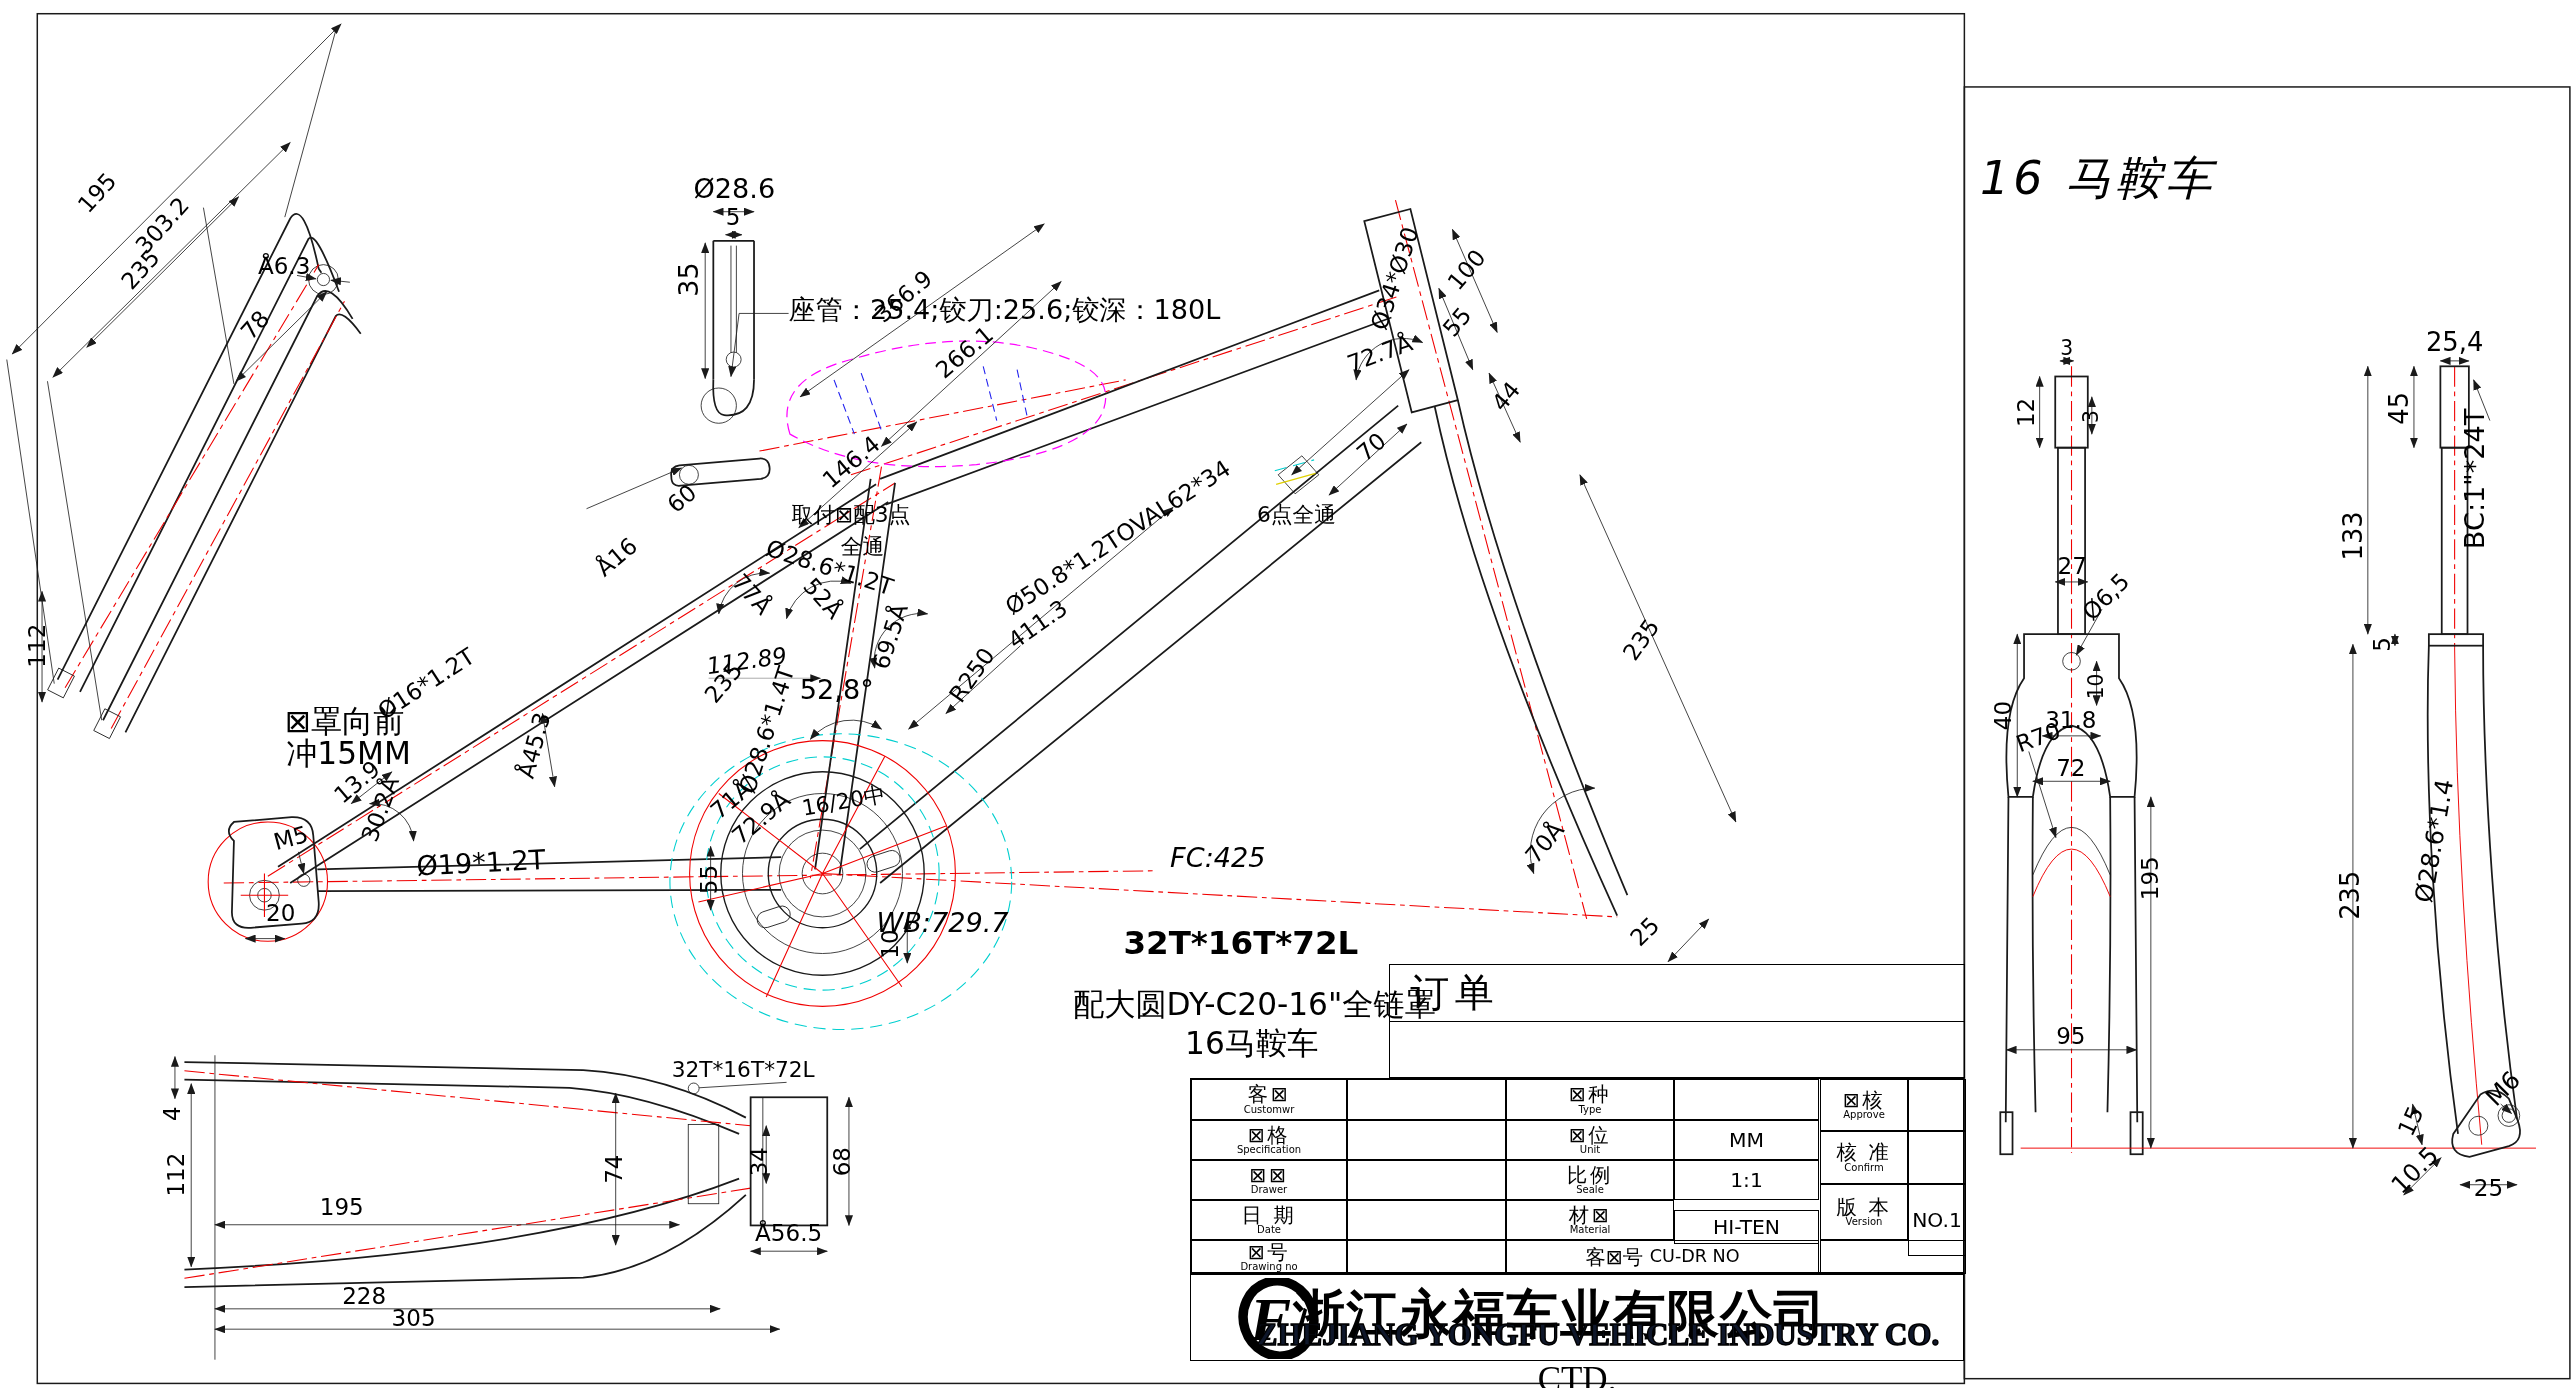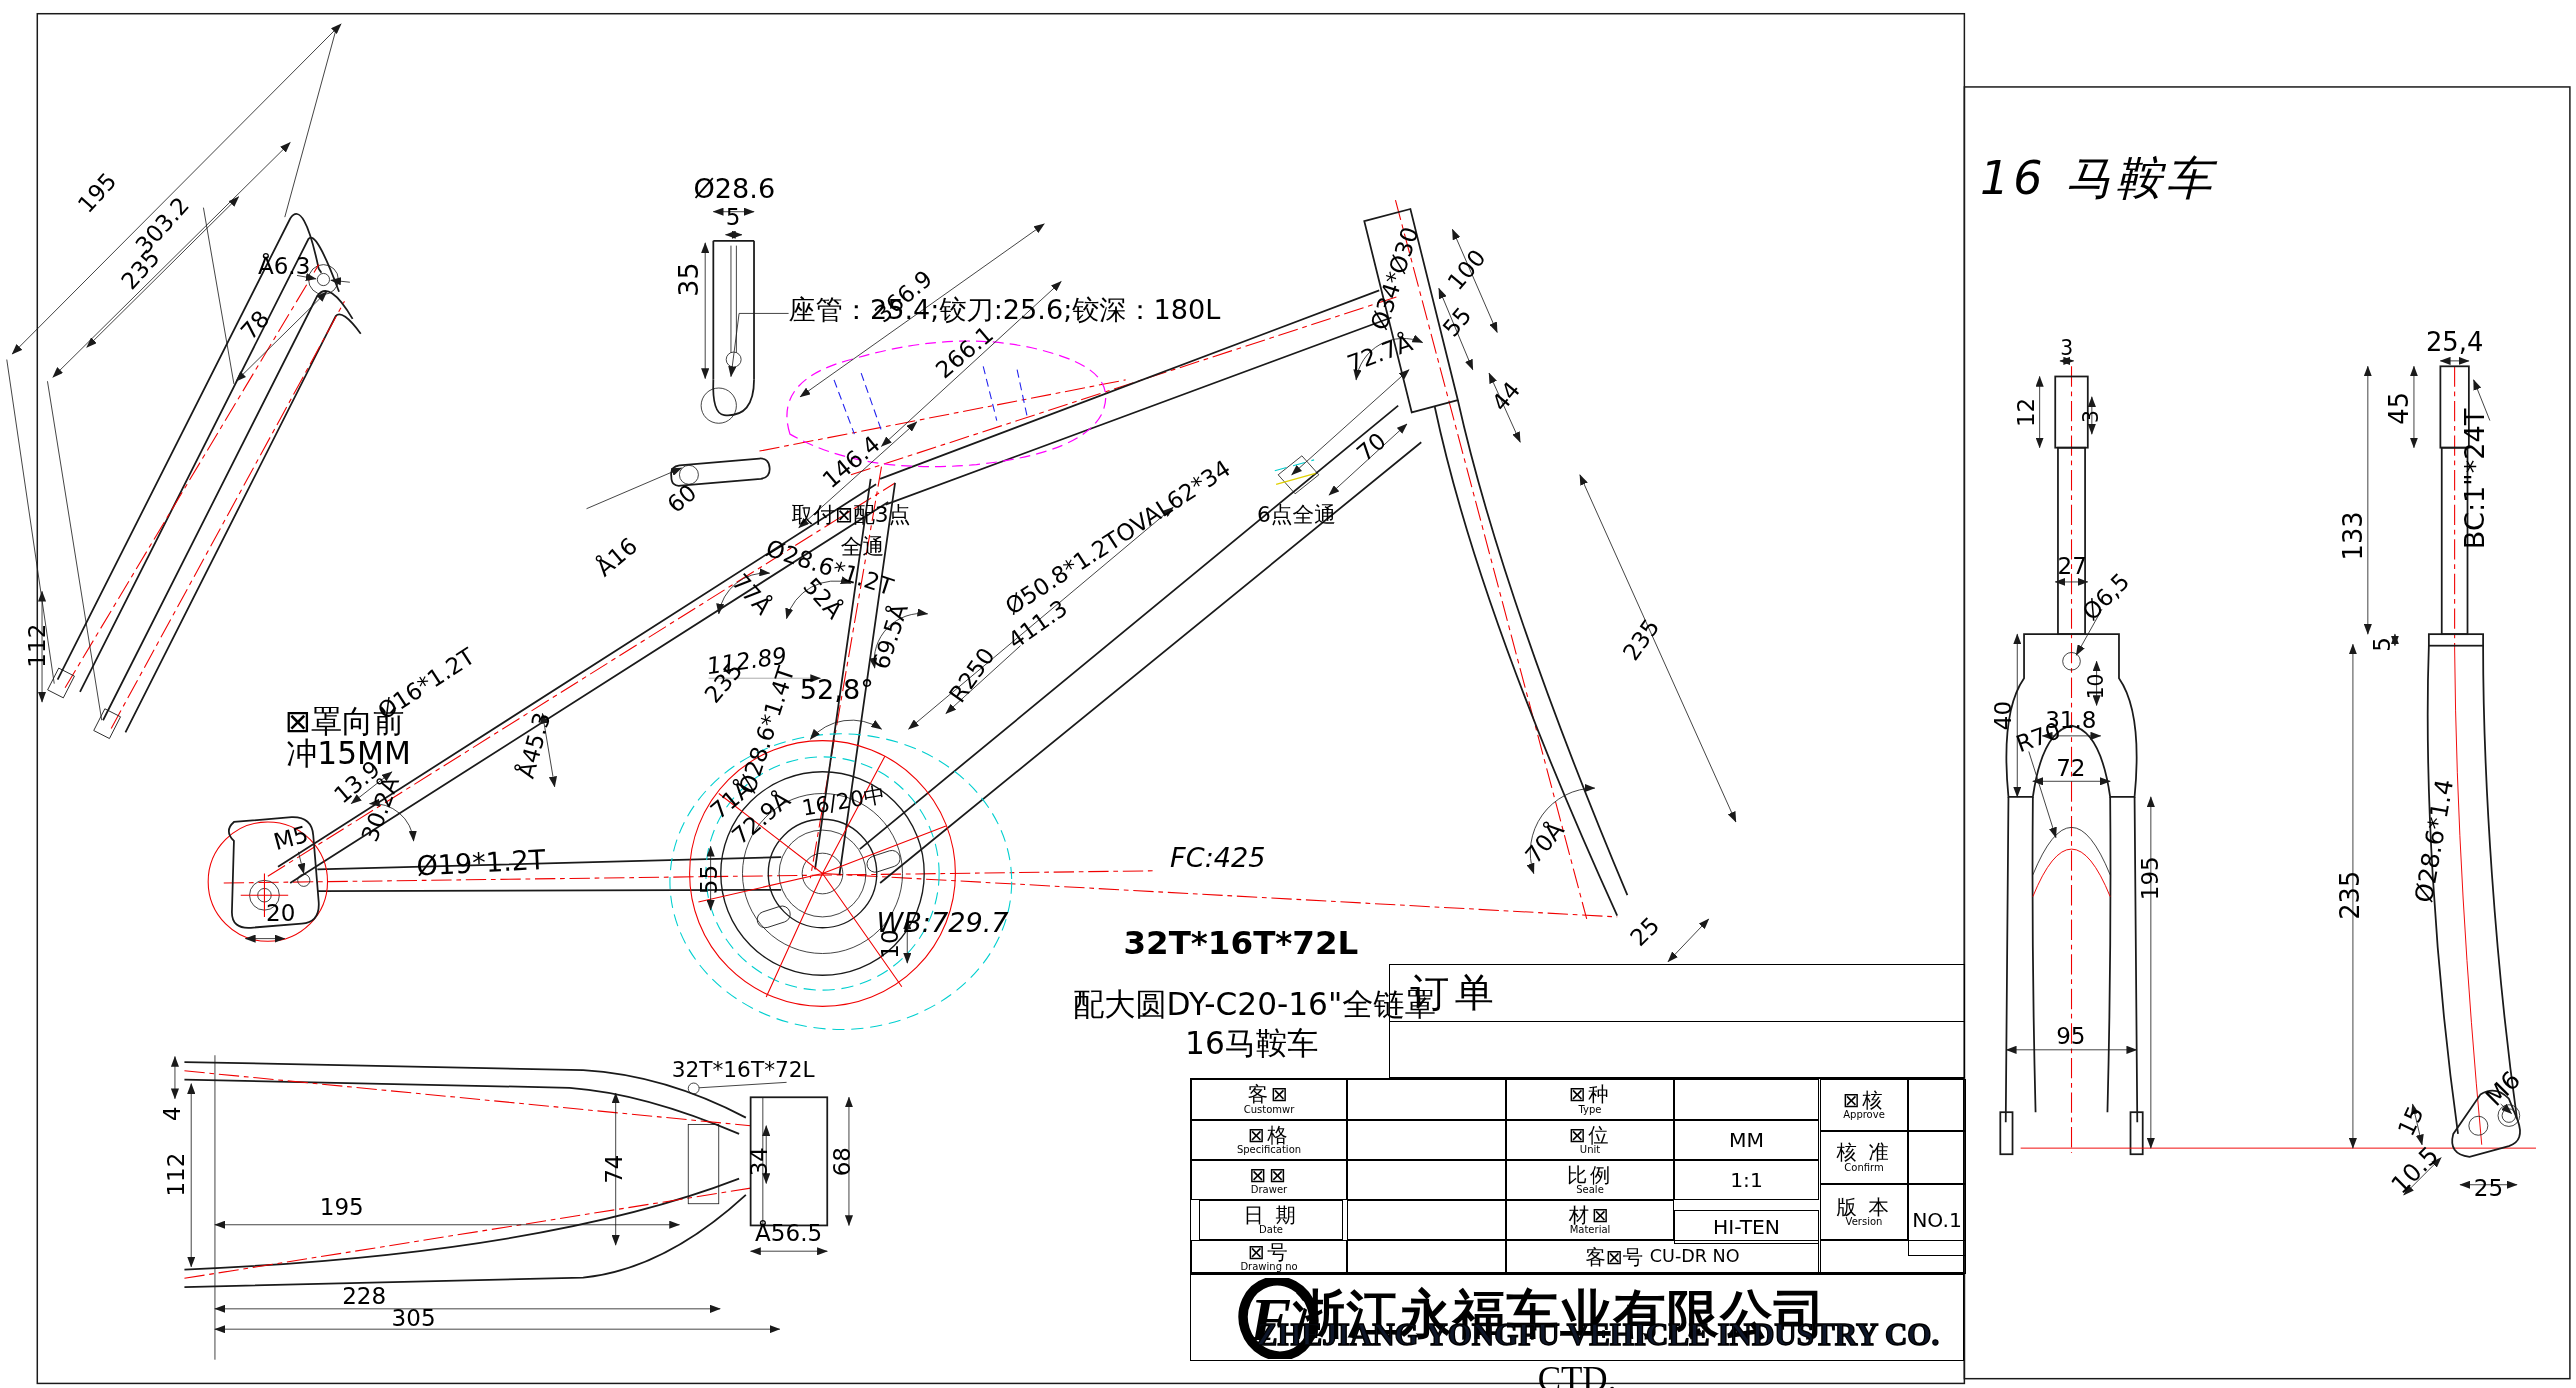--- a/index.html
+++ b/index.html
@@ -376,21 +376,21 @@
   <div class="tcell" style="left:0;top:81px;width:156px;height:40px">
     <span class="zh">⊠⊠</span>
     <span class="en">Drawer</span>
   </div>
   <div class="tval" style="left:156px;top:81px;width:159px;height:40px"></div>
   <div class="tcell" style="left:315px;top:81px;width:168px;height:40px">
     <span class="zh">比例</span>
     <span class="en">Seale</span>
   </div>
   <div class="tval" style="left:483px;top:81px;width:145px;height:40px">1:1</div>
-  <div class="tcell" style="left:8px;top:121px;width:144px;height:40px">
+  <div class="tcell" style="left:0;top:121px;width:156px;height:40px">
     <span class="zh">日 期</span>
     <span class="en">Date</span>
   </div>
   <div class="tval" style="left:156px;top:121px;width:159px;height:40px"></div>
   <div class="tcell" style="left:315px;top:121px;width:168px;height:40px">
     <span class="zh">材⊠</span>
     <span class="en">Material</span>
   </div>
   <div class="tval" style="left:483px;top:131px;width:145px;height:34px">HI-TEN</div>
   <div class="tcell" style="left:629px;top:0;width:88px;height:52px">

